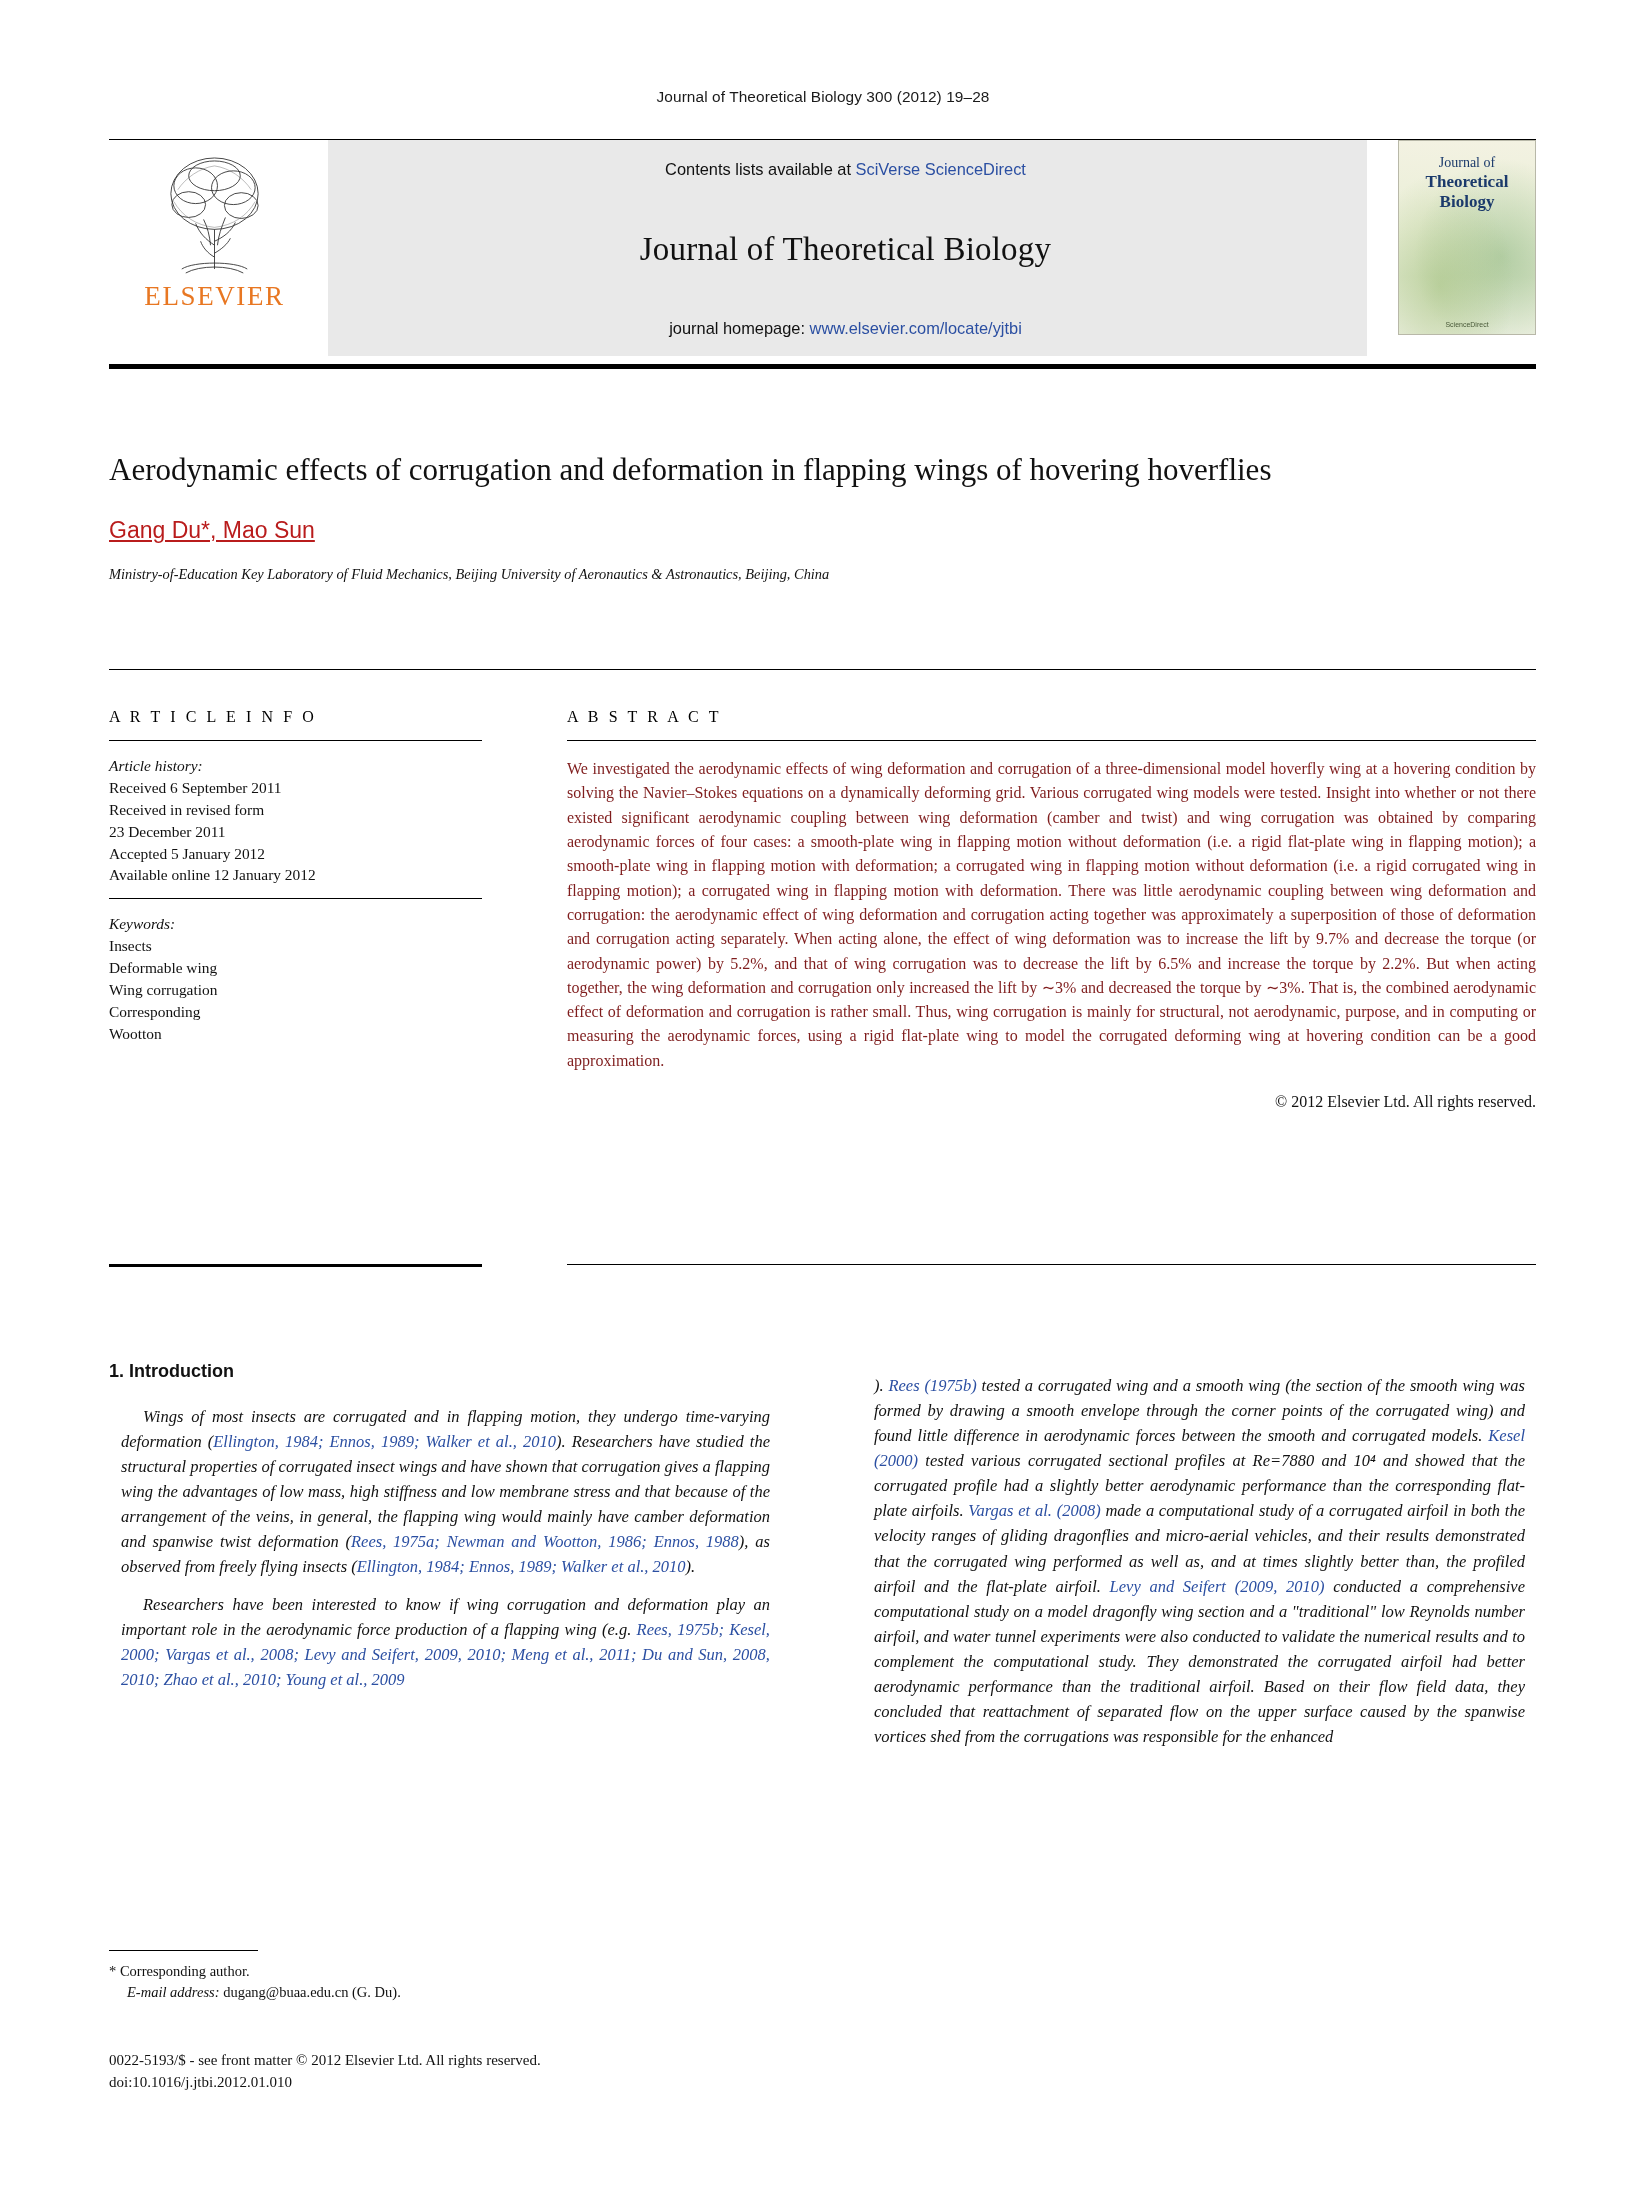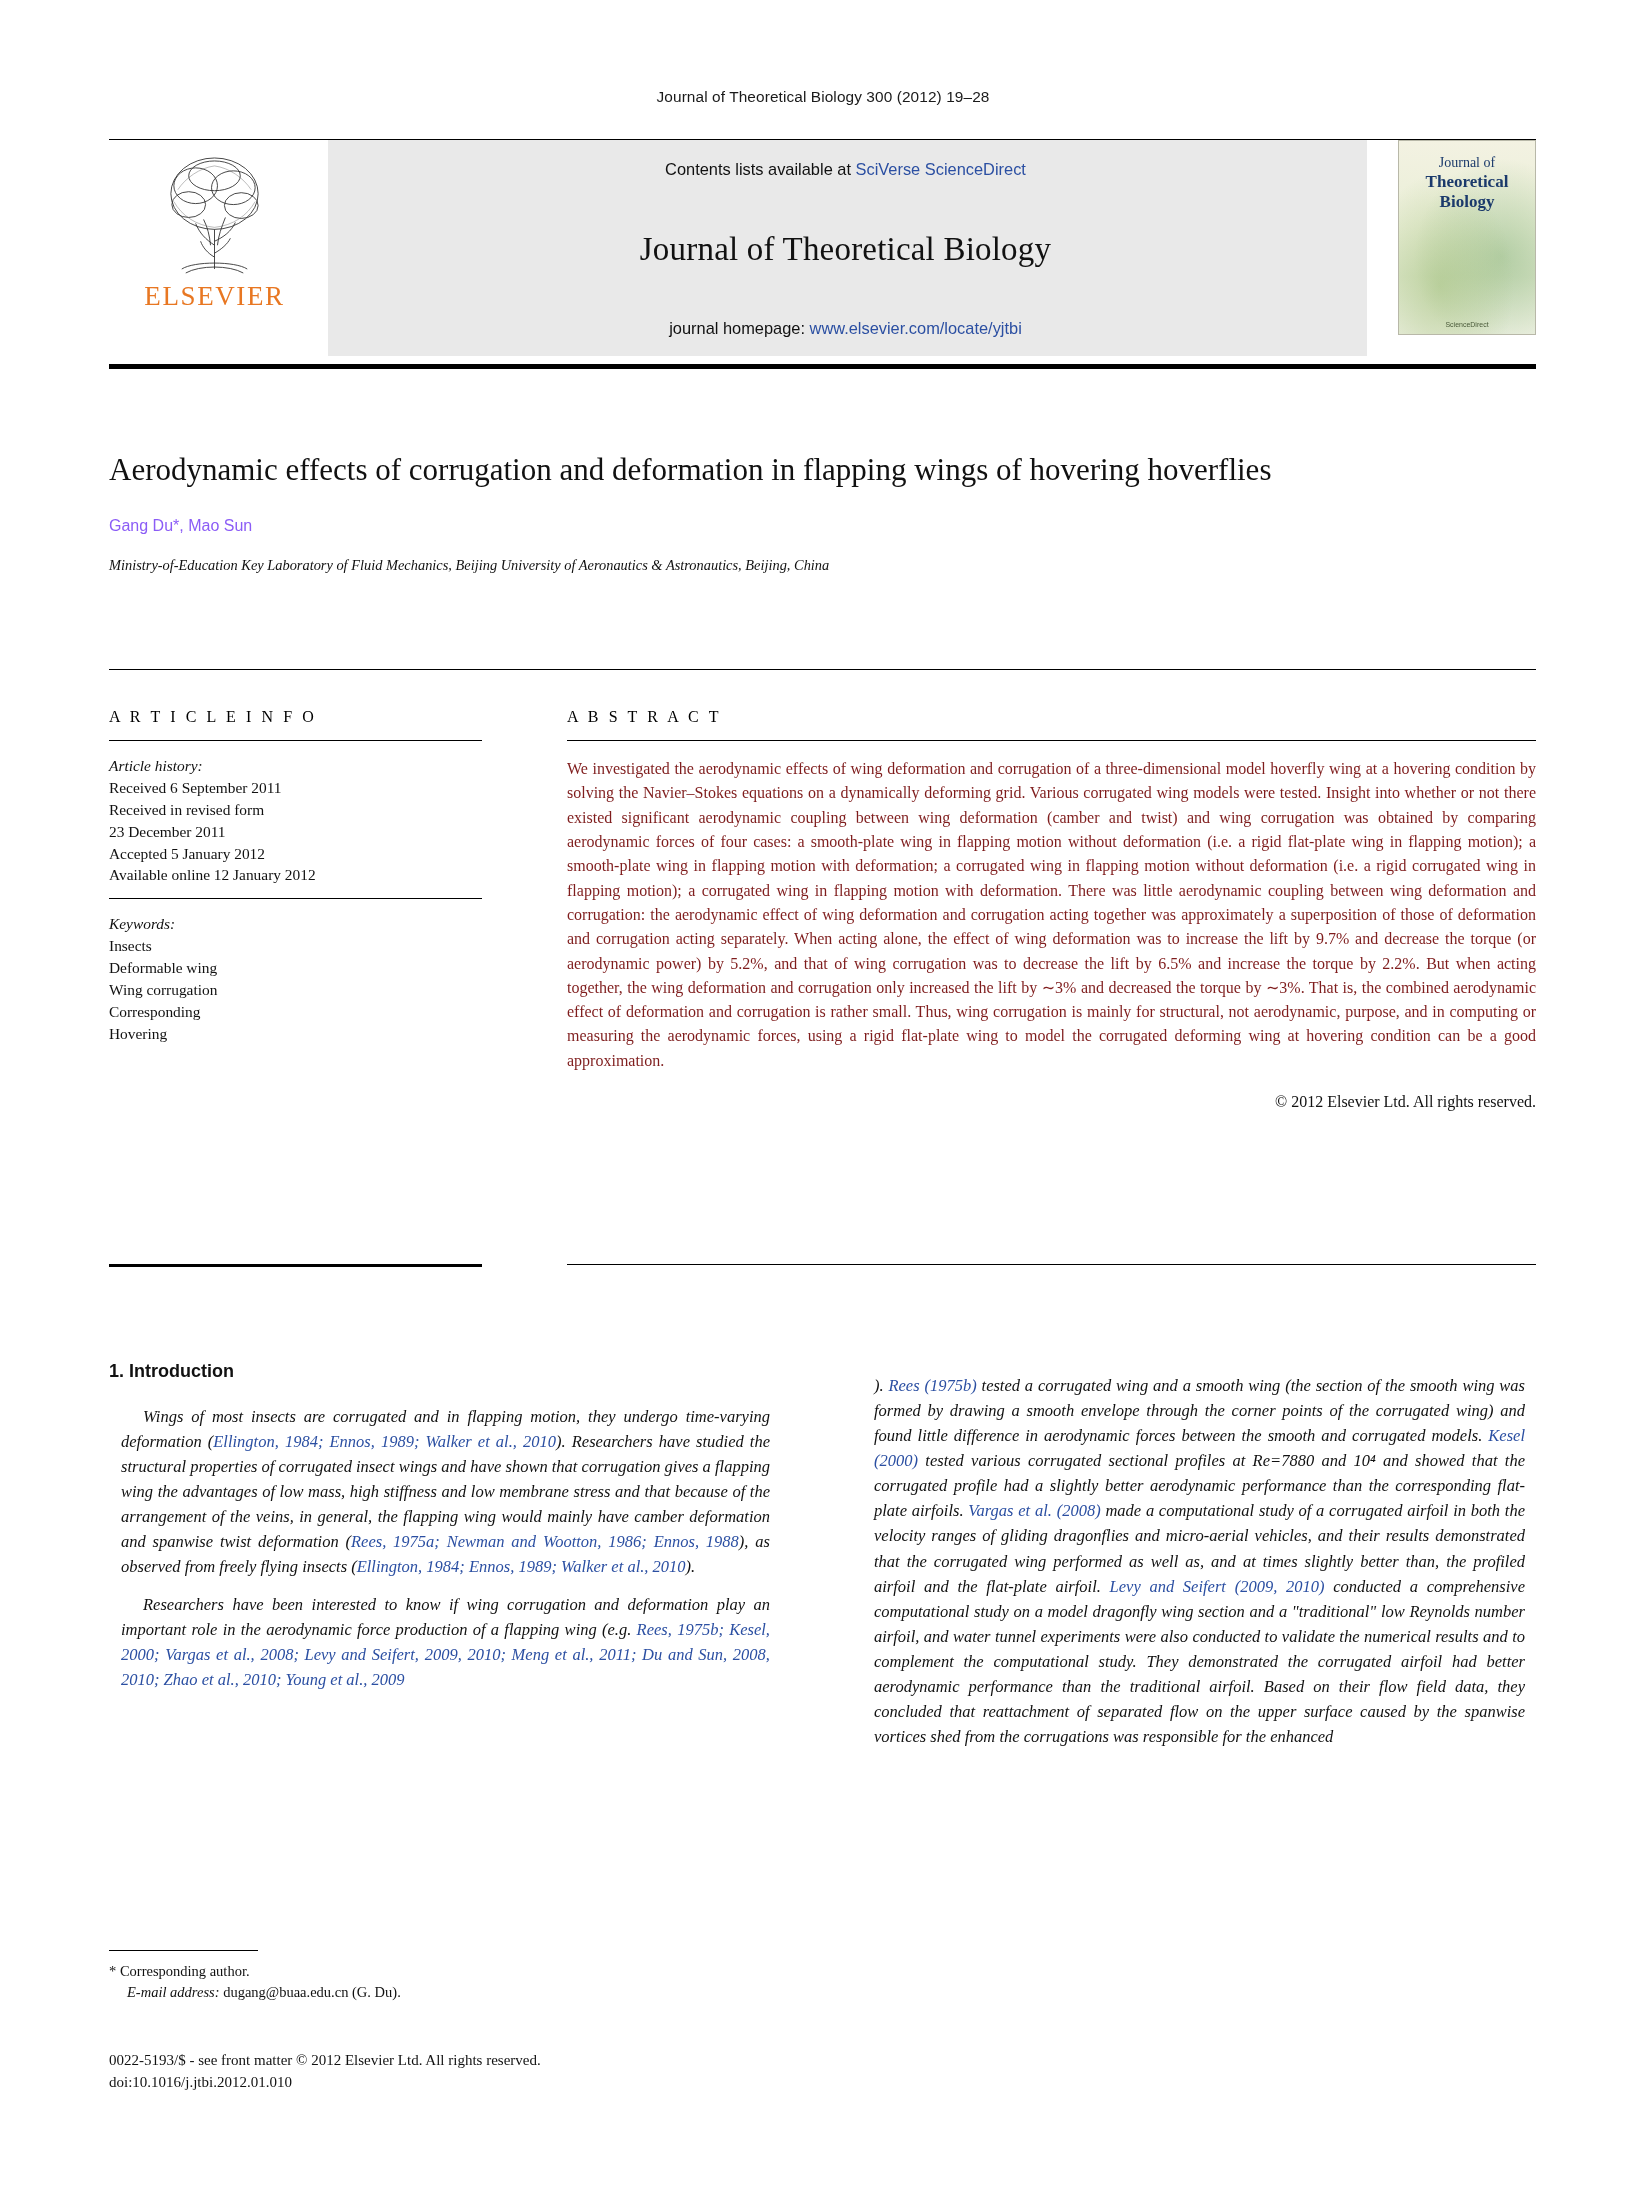--- a/index.html
+++ b/index.html
@@ -170,23 +170,24 @@
   .paper-title {
     font-family: "Liberation Serif", serif;
     font-size: 31px;
     line-height: 1.32;
     color: #111;
     margin: 0;
     font-weight: normal;
   }
   .authors {
     font-family: "Liberation Sans", sans-serif;
-    font-size: 16px;
-    color: #8b5cf6;
+    font-size: 23px;
+    color: #b91c1c;
     margin-top: 26px;
+    text-decoration: underline;
   }
   .affiliation {
     font-family: "Liberation Serif", serif;
     font-style: italic;
     font-size: 14.4px;
     color: #111;
     margin-top: 22px;
   }
 
   .rule-under-affil {
@@ -425,21 +426,21 @@
       <div>Accepted 5 January 2012</div>
       <div>Available online 12 January 2012</div>
     </div>
     <div class="info-sep"></div>
     <div class="info-body" style="margin-top:0;">
       <div class="ital">Keywords:</div>
       <div>Insects</div>
       <div>Deformable wing</div>
       <div>Wing corrugation</div>
       <div>Corresponding</div>
-      <div>Hovering</div>
+      <div>Wootton</div>
     </div>
   </div>
 
   <div class="abs-col">
     <div class="sec-head">A B S T R A C T</div>
     <div class="thin-rule"></div>
     <div class="abs-body">We investigated the aerodynamic effects of wing deformation and corrugation of a three-dimensional model hoverfly wing at a hovering condition by solving the Navier–Stokes equations on a dynamically deforming grid. Various corrugated wing models were tested. Insight into whether or not there existed significant aerodynamic coupling between wing deformation (camber and twist) and wing corrugation was obtained by comparing aerodynamic forces of four cases: a smooth-plate wing in flapping motion without deformation (i.e. a rigid flat-plate wing in flapping motion); a smooth-plate wing in flapping motion with deformation; a corrugated wing in flapping motion without deformation (i.e. a rigid corrugated wing in flapping motion); a corrugated wing in flapping motion with deformation. There was little aerodynamic coupling between wing deformation and corrugation: the aerodynamic effect of wing deformation and corrugation acting together was approximately a superposition of those of deformation and corrugation acting separately. When acting alone, the effect of wing deformation was to increase the lift by 9.7% and decrease the torque (or aerodynamic power) by 5.2%, and that of wing corrugation was to decrease the lift by 6.5% and increase the torque by 2.2%. But when acting together, the wing deformation and corrugation only increased the lift by ∼3% and decreased the torque by ∼3%. That is, the combined aerodynamic effect of deformation and corrugation is rather small. Thus, wing corrugation is mainly for structural, not aerodynamic, purpose, and in computing or measuring the aerodynamic forces, using a rigid flat-plate wing to model the corrugated deforming wing at hovering condition can be a good approximation.</div>
     <div class="copyright">© 2012 Elsevier Ltd. All rights reserved.</div>
   </div>
 

